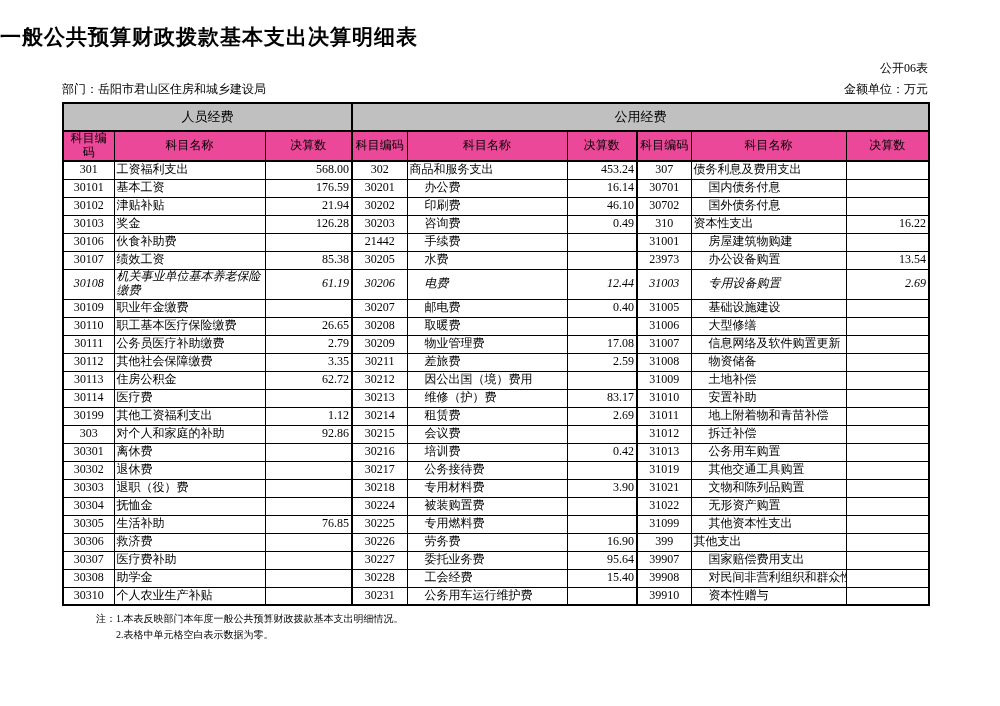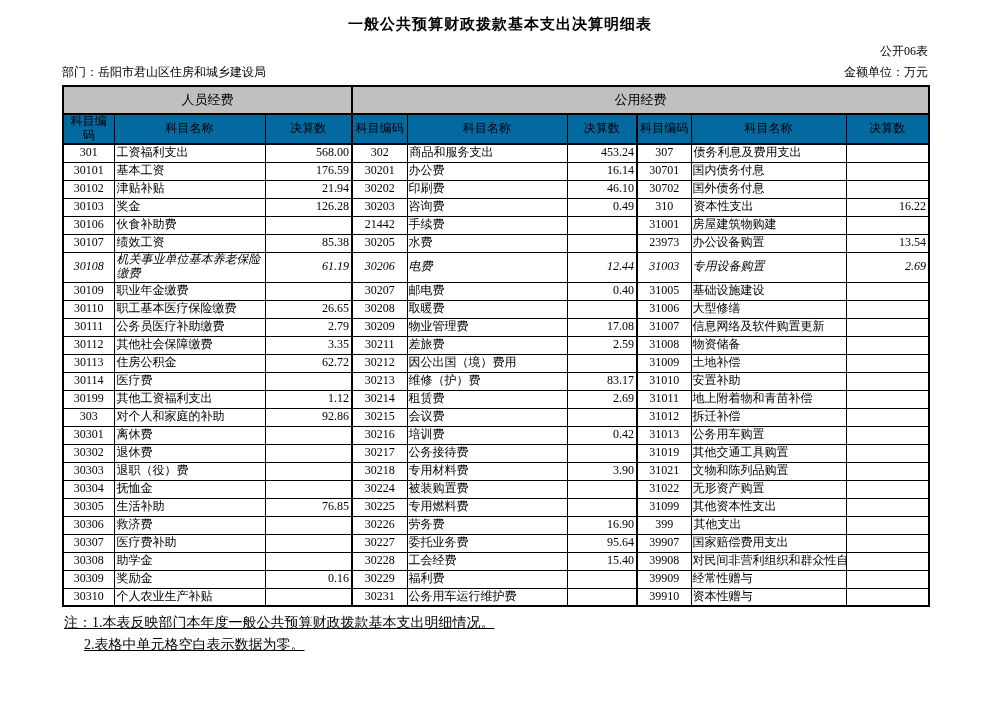--- a/index.html
+++ b/index.html
@@ -6,23 +6,22 @@
   html, body {
     margin: 0; padding: 0;
     width: 1000px; height: 706px;
     background: #ffffff;
     color: #000000;
     font-family: "Liberation Serif", "DejaVu Serif", serif;
   }
   .page { width: 1000px; height: 706px; position: relative; }
 
   .doc-title {
-    padding-top: 15px;
-    text-align: center;
-    font-size: 15px;
+    padding-top: 23px;
+    font-size: 21px;
     font-weight: bold;
     letter-spacing: 1px;
   }
   .doc-code {
     width: 866px;
     margin: 9px 0 0 62px;
     text-align: right;
     font-size: 12px;
   }
   .meta-line {
@@ -50,40 +49,39 @@
   }
   tr.group-header-row th {
     background: #c0c0c0;
     height: 28px;
     font-size: 13px;
     text-align: center;
     border-bottom: 2px solid #000;
     margin-top: 32px;
   }
   tr.column-header-row th {
-    background: #0369a1;
+    background: #ec4899;
     height: 30px;
     text-align: center;
     border-bottom: 2px solid #000;
   }
   .sep { border-left: 2px solid #000 !important; }
 
   tbody tr { height: 18px; }
   tbody tr.tall { height: 30px; font-style: italic; }
   td.code { text-align: center; }
   td.name { text-align: left; padding-left: 3px; }
-  td.name.indent { padding-left: 1px; }
+  td.name.indent { padding-left: 17px; }
   td.name.nowrap { white-space: nowrap; }
   td.val { text-align: right; padding-right: 3px; }
 
   .notes {
-    margin: 5px 0 0 64px;
-    font-size: 14px;
+    margin: 5px 0 0 96px;
+    font-size: 10px;
     line-height: 1.55;
-    text-decoration: underline;
   }
   .notes .note-2 { padding-left: 20px; }
 </style>
 </head>
 <body>
 
 <div class="page">
 
   <div class="doc-title">一般公共预算财政拨款基本支出决算明细表</div>
 
@@ -371,31 +369,20 @@
           <td class="name">助学金</td>
           <td class="val"></td>
           <td class="code sep">30228</td>
           <td class="name indent">工会经费</td>
           <td class="val">15.40</td>
           <td class="code sep">39908</td>
           <td class="name indent nowrap">对民间非营利组织和群众性自</td>
           <td class="val"></td>
         </tr>
         <tr>
-          <td class="code">30309</td>
-          <td class="name">奖励金</td>
-          <td class="val">0.16</td>
-          <td class="code sep">30229</td>
-          <td class="name indent">福利费</td>
-          <td class="val"></td>
-          <td class="code sep">39909</td>
-          <td class="name indent">经常性赠与</td>
-          <td class="val"></td>
-        </tr>
-        <tr>
           <td class="code">30310</td>
           <td class="name">个人农业生产补贴</td>
           <td class="val"></td>
           <td class="code sep">30231</td>
           <td class="name indent">公务用车运行维护费</td>
           <td class="val"></td>
           <td class="code sep">39910</td>
           <td class="name indent">资本性赠与</td>
           <td class="val"></td>
         </tr>

